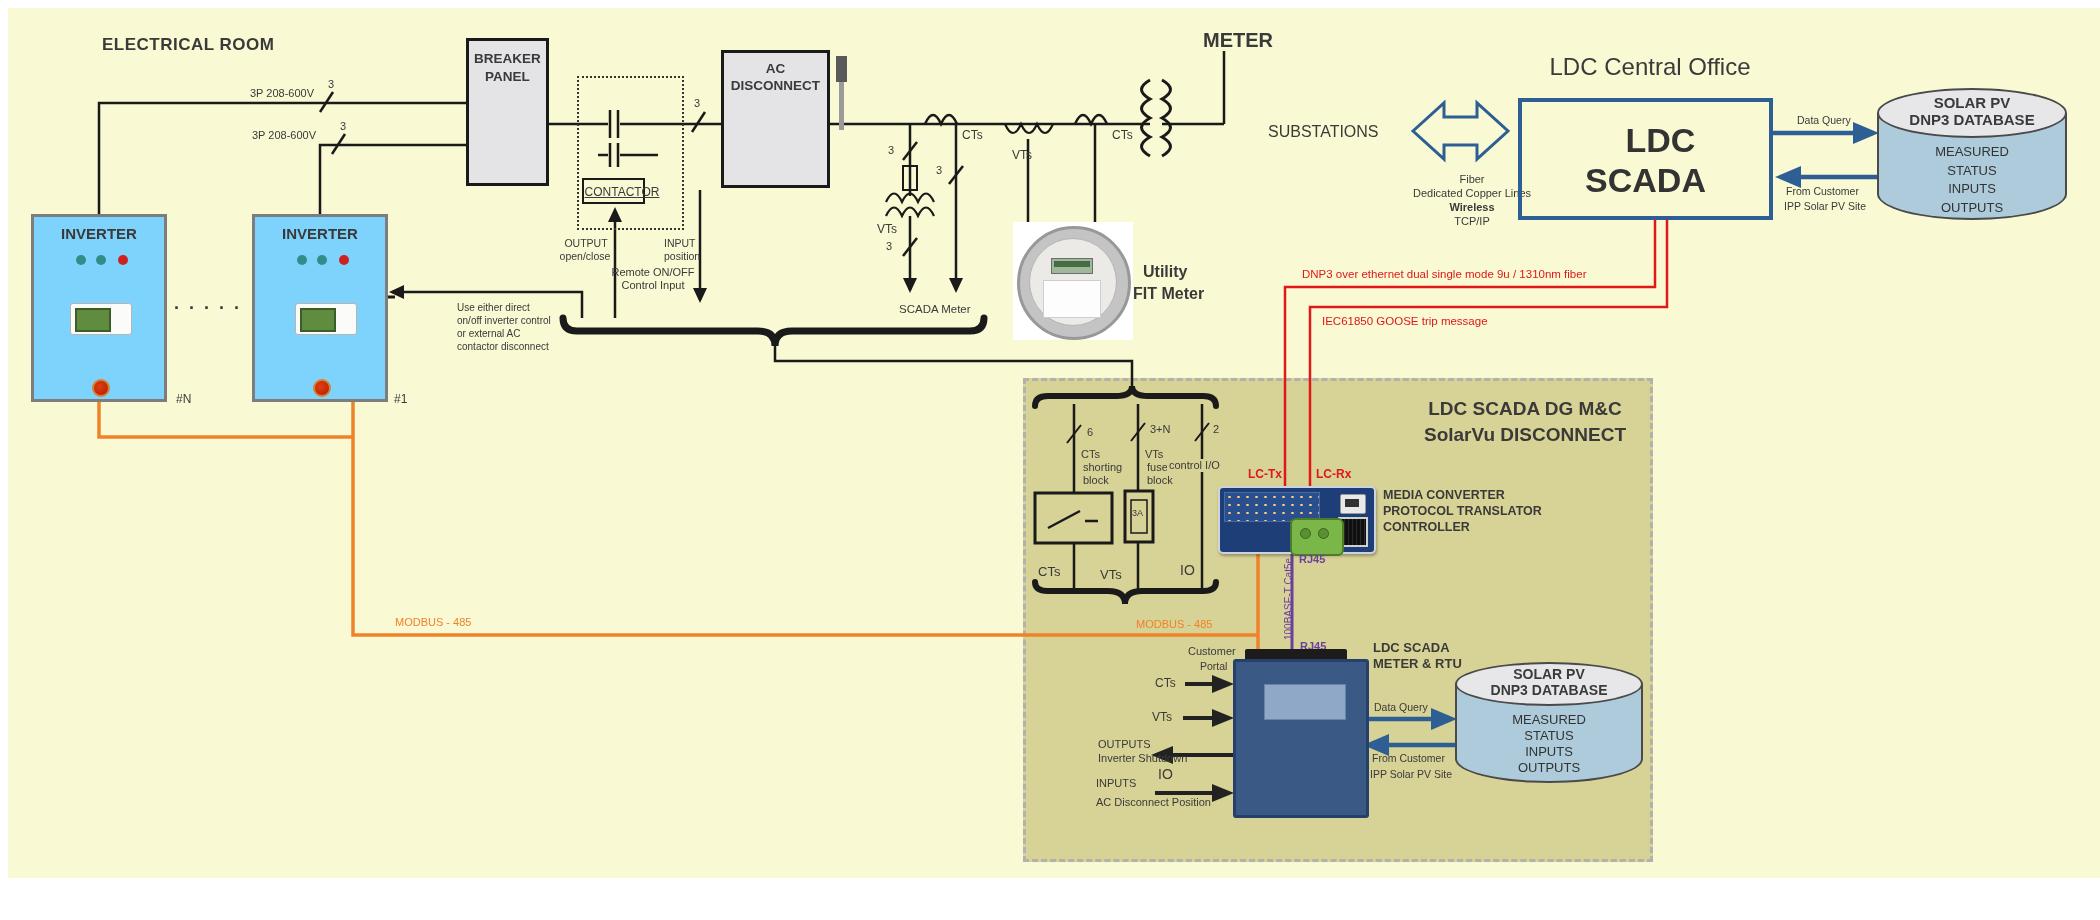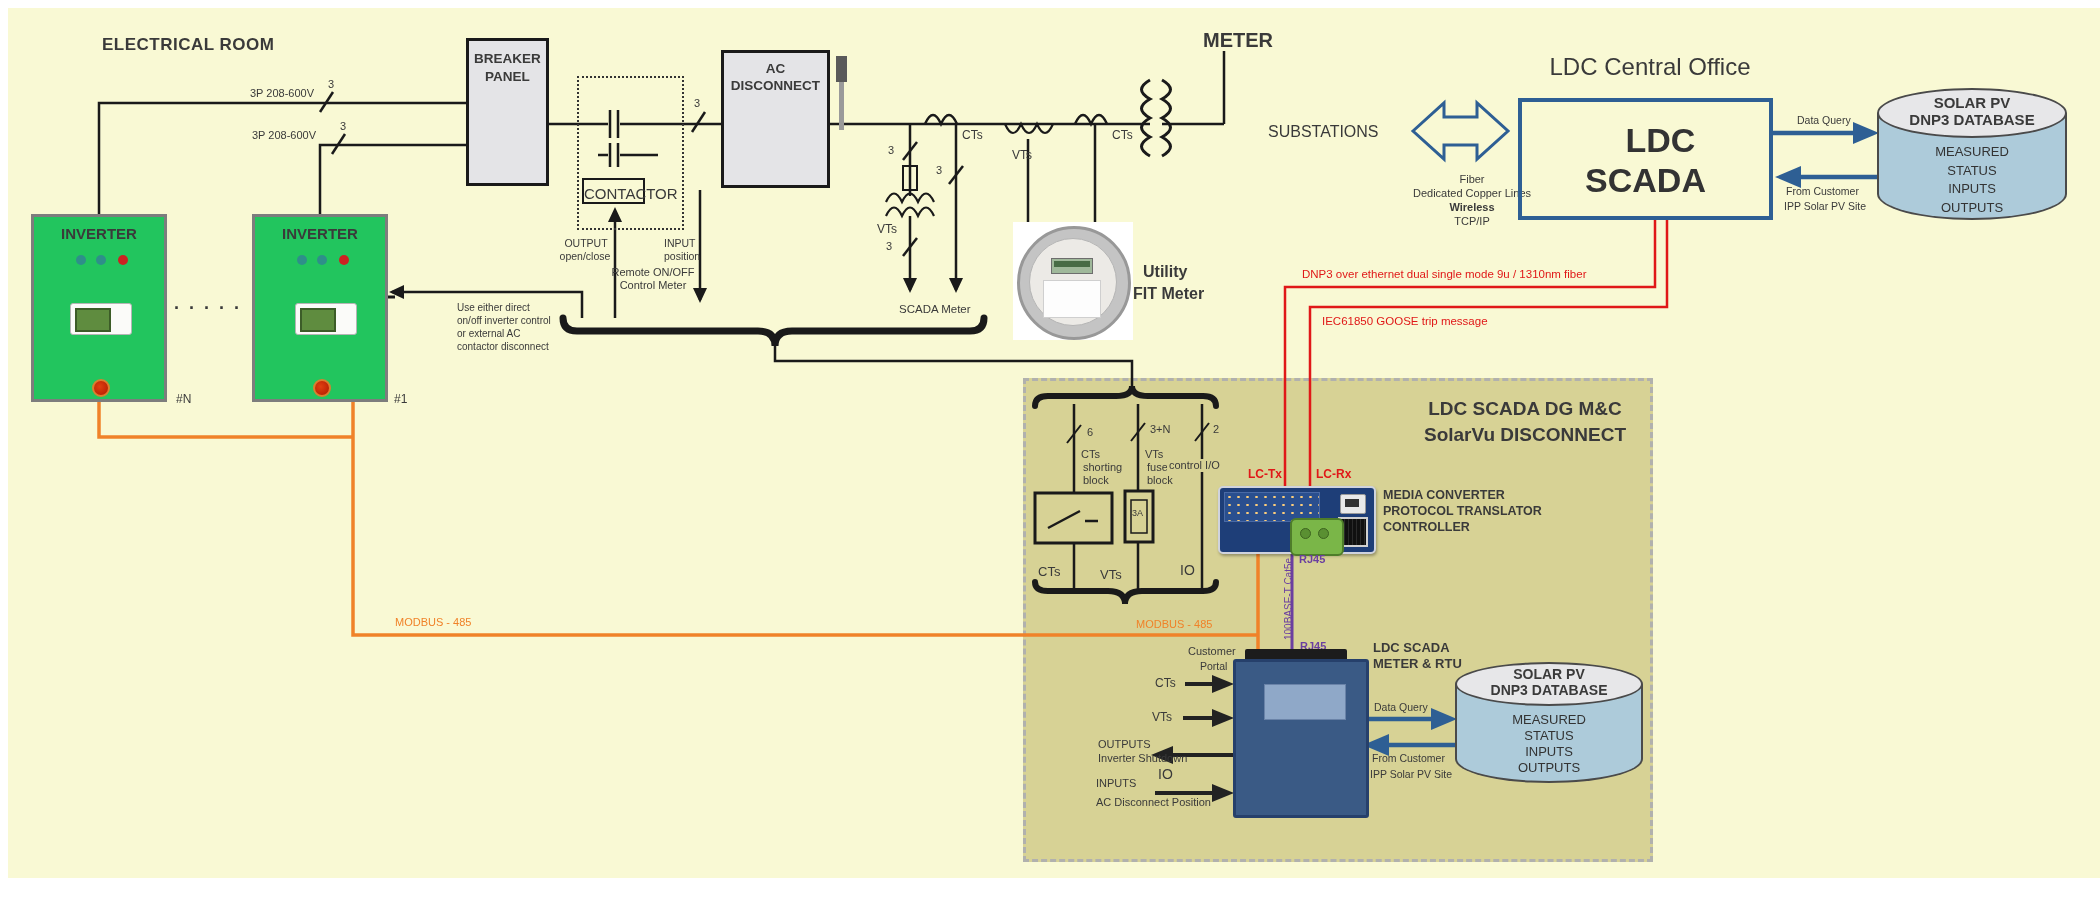--- a/index.html
+++ b/index.html
@@ -9,21 +9,21 @@
   .l{position:absolute;font-family:"Liberation Sans",sans-serif;color:#3a3a3a;
      white-space:nowrap;font-size:11px;line-height:1.2;}
   .b{font-weight:bold;}
   .c{text-align:center;}
   .red{color:#e01818;}
   .or{color:#f08229;}
   .pu{color:#6b3fa0;}
   svg.wires{position:absolute;left:0;top:0;}
   .box{position:absolute;box-sizing:border-box;}
   .graybox{background:#e4e4e7;border:3px solid #1a1a1a;}
-  .inverter{background:#22c55e;border:3px solid #7d7d7d;}
+  .inverter{background:#7dd3fc;border:3px solid #7d7d7d;}
   .led{position:absolute;width:10px;height:10px;border-radius:50%;}
   .lcdpanel{position:absolute;background:#fbfbf9;border:1px solid #b5b5b5;border-radius:3px;}
   .lcd{position:absolute;background:#5f8c3f;border:2px solid #3c5c28;}
   .redbtn{position:absolute;width:14px;height:14px;border-radius:50%;
           background:radial-gradient(circle at 40% 40%, #e04010, #b01800);border:2px solid #d98030;}
   .enclosure{position:absolute;background:#d7d295;border:3px dashed #b1b1ae;box-sizing:border-box;}
   .cyl-top{position:absolute;background:#e7e7e9;border:2px solid #4a4a4a;border-radius:50%;box-sizing:border-box;}
   .cyl-body{position:absolute;background:#adcbda;border:2px solid #4a4a4a;border-top:none;box-sizing:border-box;}
   .scadabox{position:absolute;border:4px solid #2e5f94;box-sizing:border-box;}
   .mconv{position:absolute;background:#1e3e78;border:2px solid #cfd3dd;border-radius:5px;box-shadow:1px 2px 3px rgba(0,0,0,.3);}
@@ -216,35 +216,35 @@
   <div class="l" style="left:252px;top:129px;">3P 208-600V</div>
   <div class="l" style="left:340px;top:120px;">3</div>
 
   <div class="box graybox" style="left:466px;top:38px;width:83px;height:148px;">
     <div class="l b c" style="left:0;top:10px;width:77px;font-size:13.5px;">BREAKER</div>
     <div class="l b c" style="left:0;top:28px;width:77px;font-size:13.5px;">PANEL</div>
   </div>
 
   <div class="box" style="left:577px;top:76px;width:107px;height:154px;border:2px dotted #333;"></div>
   <div class="box" style="left:582px;top:178px;width:63px;height:26px;border:2px solid #1a1a1a;">
-    <div class="l c" style="left:0;top:5px;width:76px;font-size:15px;">CONTACTOR</div>
+    <div class="l c" style="left:0;top:5px;width:76px;font-size:12px;text-decoration:underline;">CONTACTOR</div>
   </div>
   <div class="l c" style="left:560px;top:237px;width:52px;font-size:10.5px;">OUTPUT</div>
   <div class="l c" style="left:555px;top:250px;width:60px;font-size:10.5px;">open/close</div>
   <div class="l" style="left:664px;top:237px;font-size:10.5px;">INPUT</div>
   <div class="l" style="left:664px;top:250px;font-size:10.5px;">position</div>
   <div class="l" style="left:694px;top:97px;">3</div>
 
   <div class="box graybox" style="left:721px;top:50px;width:109px;height:138px;background:#e4e4e7;">
     <div class="l b c" style="left:0;top:8px;width:103px;font-size:13.5px;">AC</div>
     <div class="l b c" style="left:0;top:25px;width:103px;font-size:13.5px;">DISCONNECT</div>
   </div>
 
   <div class="l c" style="left:598px;top:266px;width:110px;font-size:11px;">Remote ON/OFF</div>
-  <div class="l c" style="left:598px;top:279px;width:110px;font-size:11px;">Control Meter</div>
+  <div class="l c" style="left:598px;top:279px;width:110px;font-size:11px;">Control Input</div>
   <div class="l" style="left:457px;top:302px;font-size:10px;">Use either direct</div>
   <div class="l" style="left:457px;top:315px;font-size:10px;">on/off inverter control</div>
   <div class="l" style="left:457px;top:328px;font-size:10px;">or external AC</div>
   <div class="l" style="left:457px;top:341px;font-size:10px;">contactor disconnect</div>
 
   <div class="l" style="left:962px;top:128px;font-size:12px;">CTs</div>
   <div class="l" style="left:888px;top:144px;">3</div>
   <div class="l" style="left:877px;top:222px;font-size:12px;">VTs</div>
   <div class="l" style="left:886px;top:240px;">3</div>
   <div class="l" style="left:936px;top:164px;">3</div>

